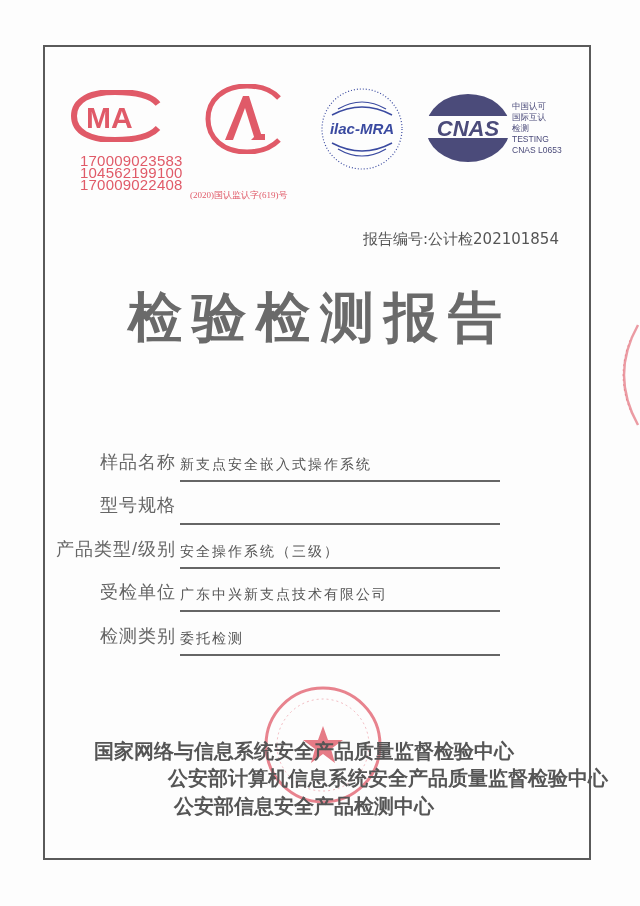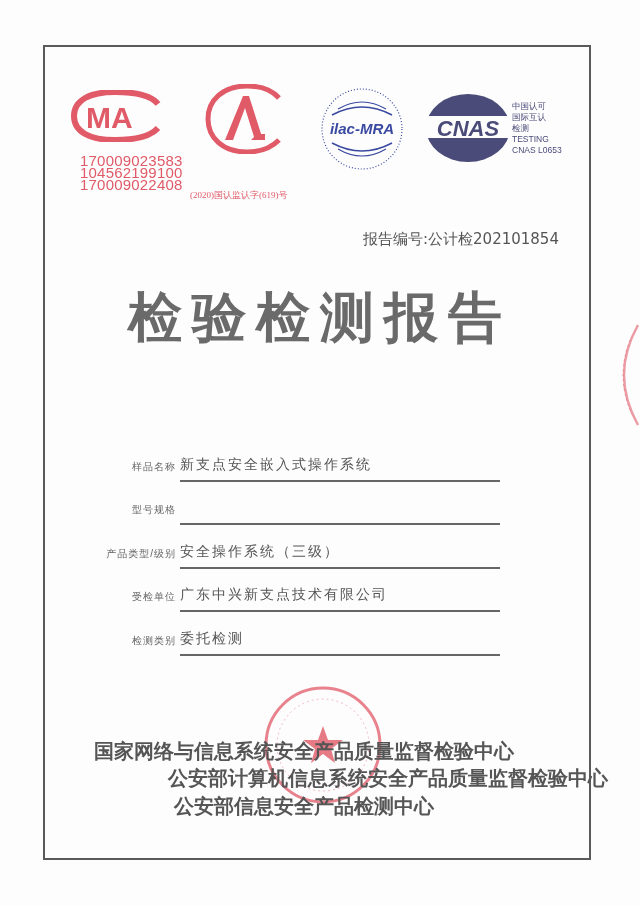--- a/index.html
+++ b/index.html
@@ -18,21 +18,21 @@
   .cal-logo { left:205px; top:84px; width:82px; height:70px; }
   .cal-text { left:190px; top:167px; font-family:"Liberation Serif", serif; font-size:9px; color:#e05a68; white-space:nowrap;margin-top:22px; }
   .ilac-logo { left:318px; top:85px; width:88px; height:88px; }
   .cnas-logo { left:424px; top:92px; width:88px; height:72px; }
   .cnas-text { left:512px; top:101px; font-family:"Liberation Sans", sans-serif; font-size:8.5px; line-height:11px; color:#4b4b7a; }
 
   .report-no { position:absolute; left:363px; top:230px; font-size:15px; color:#555; white-space:nowrap; font-family:"DejaVu Sans", sans-serif; }
   .title { position:absolute; left:0; width:640px; top:282px; text-align:center; font-size:54px; letter-spacing:10px; color:#6a6a6a; font-weight:bold; font-family:Liberation Serif, serif; }
 
   .field { position:absolute; left:60px; width:440px; height:40px; }
-  .field .label { position:absolute; right:324px; bottom:8px; font-size:10px; color:#666; white-space:nowrap; font-family:Liberation Sans, sans-serif; letter-spacing:1px; }
+  .field .label { position:absolute; right:324px; bottom:8px; font-size:18px; color:#666; white-space:nowrap; font-family:Liberation Sans, sans-serif; letter-spacing:1px; }
   .field .value { position:absolute; left:120px; right:0; bottom:8px; text-align:left; font-size:14px; color:#555; letter-spacing:2px; white-space:nowrap; }
   .field .line { position:absolute; left:120px; right:0; bottom:0; height:2px; background:#666; }
 
   .seal { position:absolute; left:262px; top:684px; width:122px; height:122px; }
   .seal-right { position:absolute; left:608px; top:320px; width:40px; height:110px; }
 
   .issuer { position:absolute; left:0; width:608px; text-align:center; font-size:20px; color:#555; font-family:"DejaVu Serif", serif; font-weight:bold; white-space:nowrap; }
   .issuer.l1 { top:738px; }
   .issuer.l2 { top:765px;text-align:right; }
   .issuer.l3 { top:793px; }

